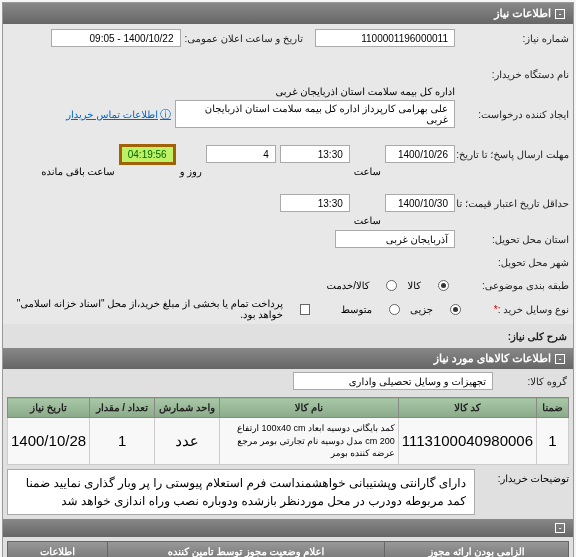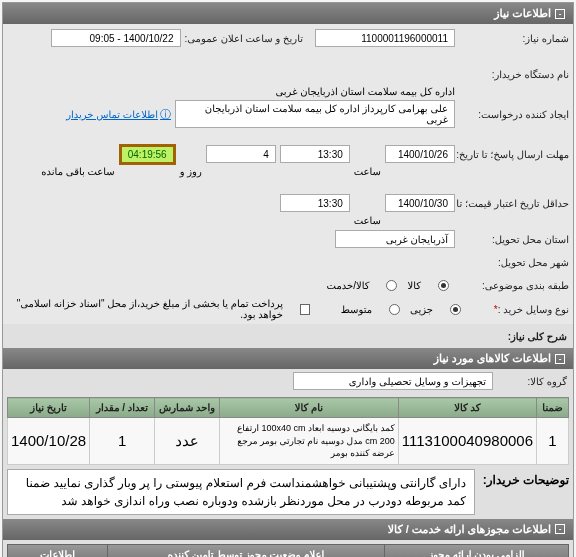--- a/index.html
+++ b/index.html
@@ -160,22 +160,22 @@
   font-size: 9px;
   line-height: 1.4;
 }
 .buyer-notes {
   display: flex;
   margin: 4px;
   gap: 4px;
   align-items: flex-start;
 }
 .buyer-notes-label {
-  font-size: 12px;
-  font-weight: bold;
+  font-size: 10px;
+  font-weight: normal;
   width: 90px;
   padding-top: 4px;
 }
 .buyer-notes-text {
   flex: 1;
   background: #fff;
   border: 1px solid #aaa;
   padding: 4px 8px;
   font-size: 12px;
   line-height: 1.5;
@@ -347,21 +347,20 @@
     </tbody>
   </table>
 
   <div class="buyer-notes">
     <span class="buyer-notes-label">توضیحات خریدار:</span>
     <div class="buyer-notes-text">دارای گارانتی وپشتیبانی خواهشمنداست فرم استعلام پیوستی را پر وبار گذاری نمایید ضمنا کمد مربوطه دودرب در محل موردنظر بازشده ودوباره نصب وراه اندازی خواهد شد</div>
   </div>
 
   <div class="section-header">
     <span class="toggle-icon">-</span>
-    <span>اطلاعات مجوزهای ارائه خدمت / کالا</span>
   </div>
 
   <table class="permit-table">
     <thead>
       <tr>
         <th style="width:184px">الزامی بودن ارائه مجوز</th>
         <th>اعلام وضعیت مجوز توسط تامین کننده</th>
         <th style="width:100px">اطلاعات</th>
       </tr>
     </thead>

